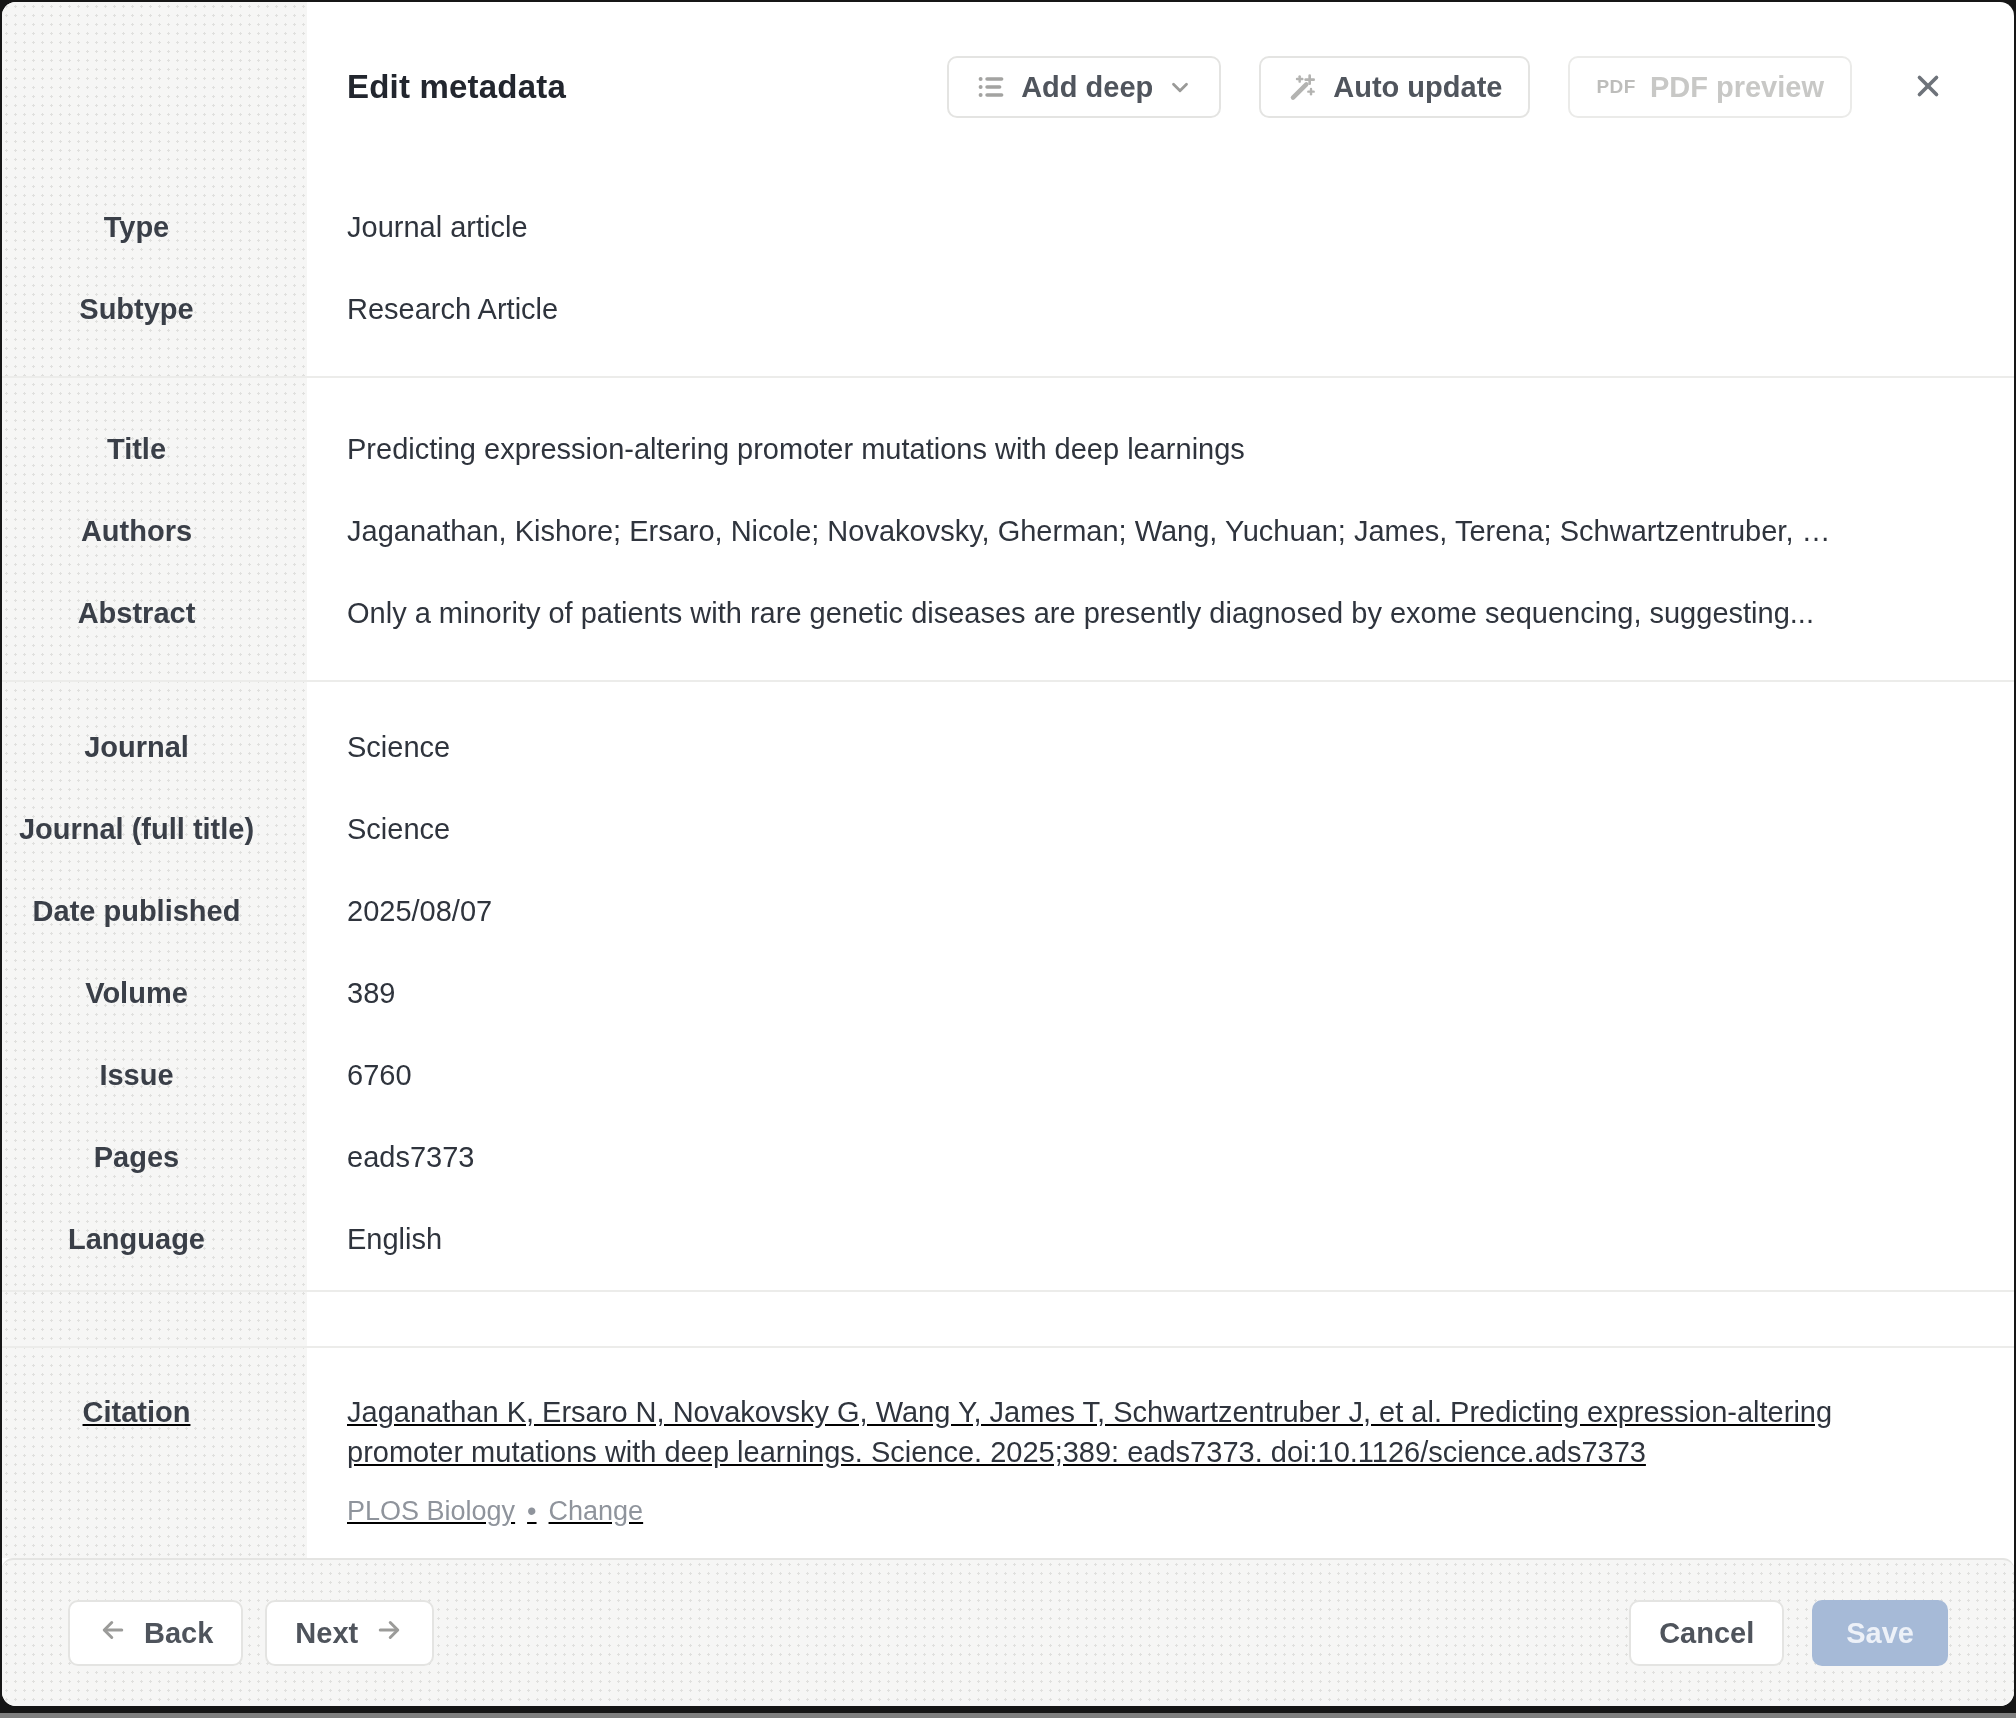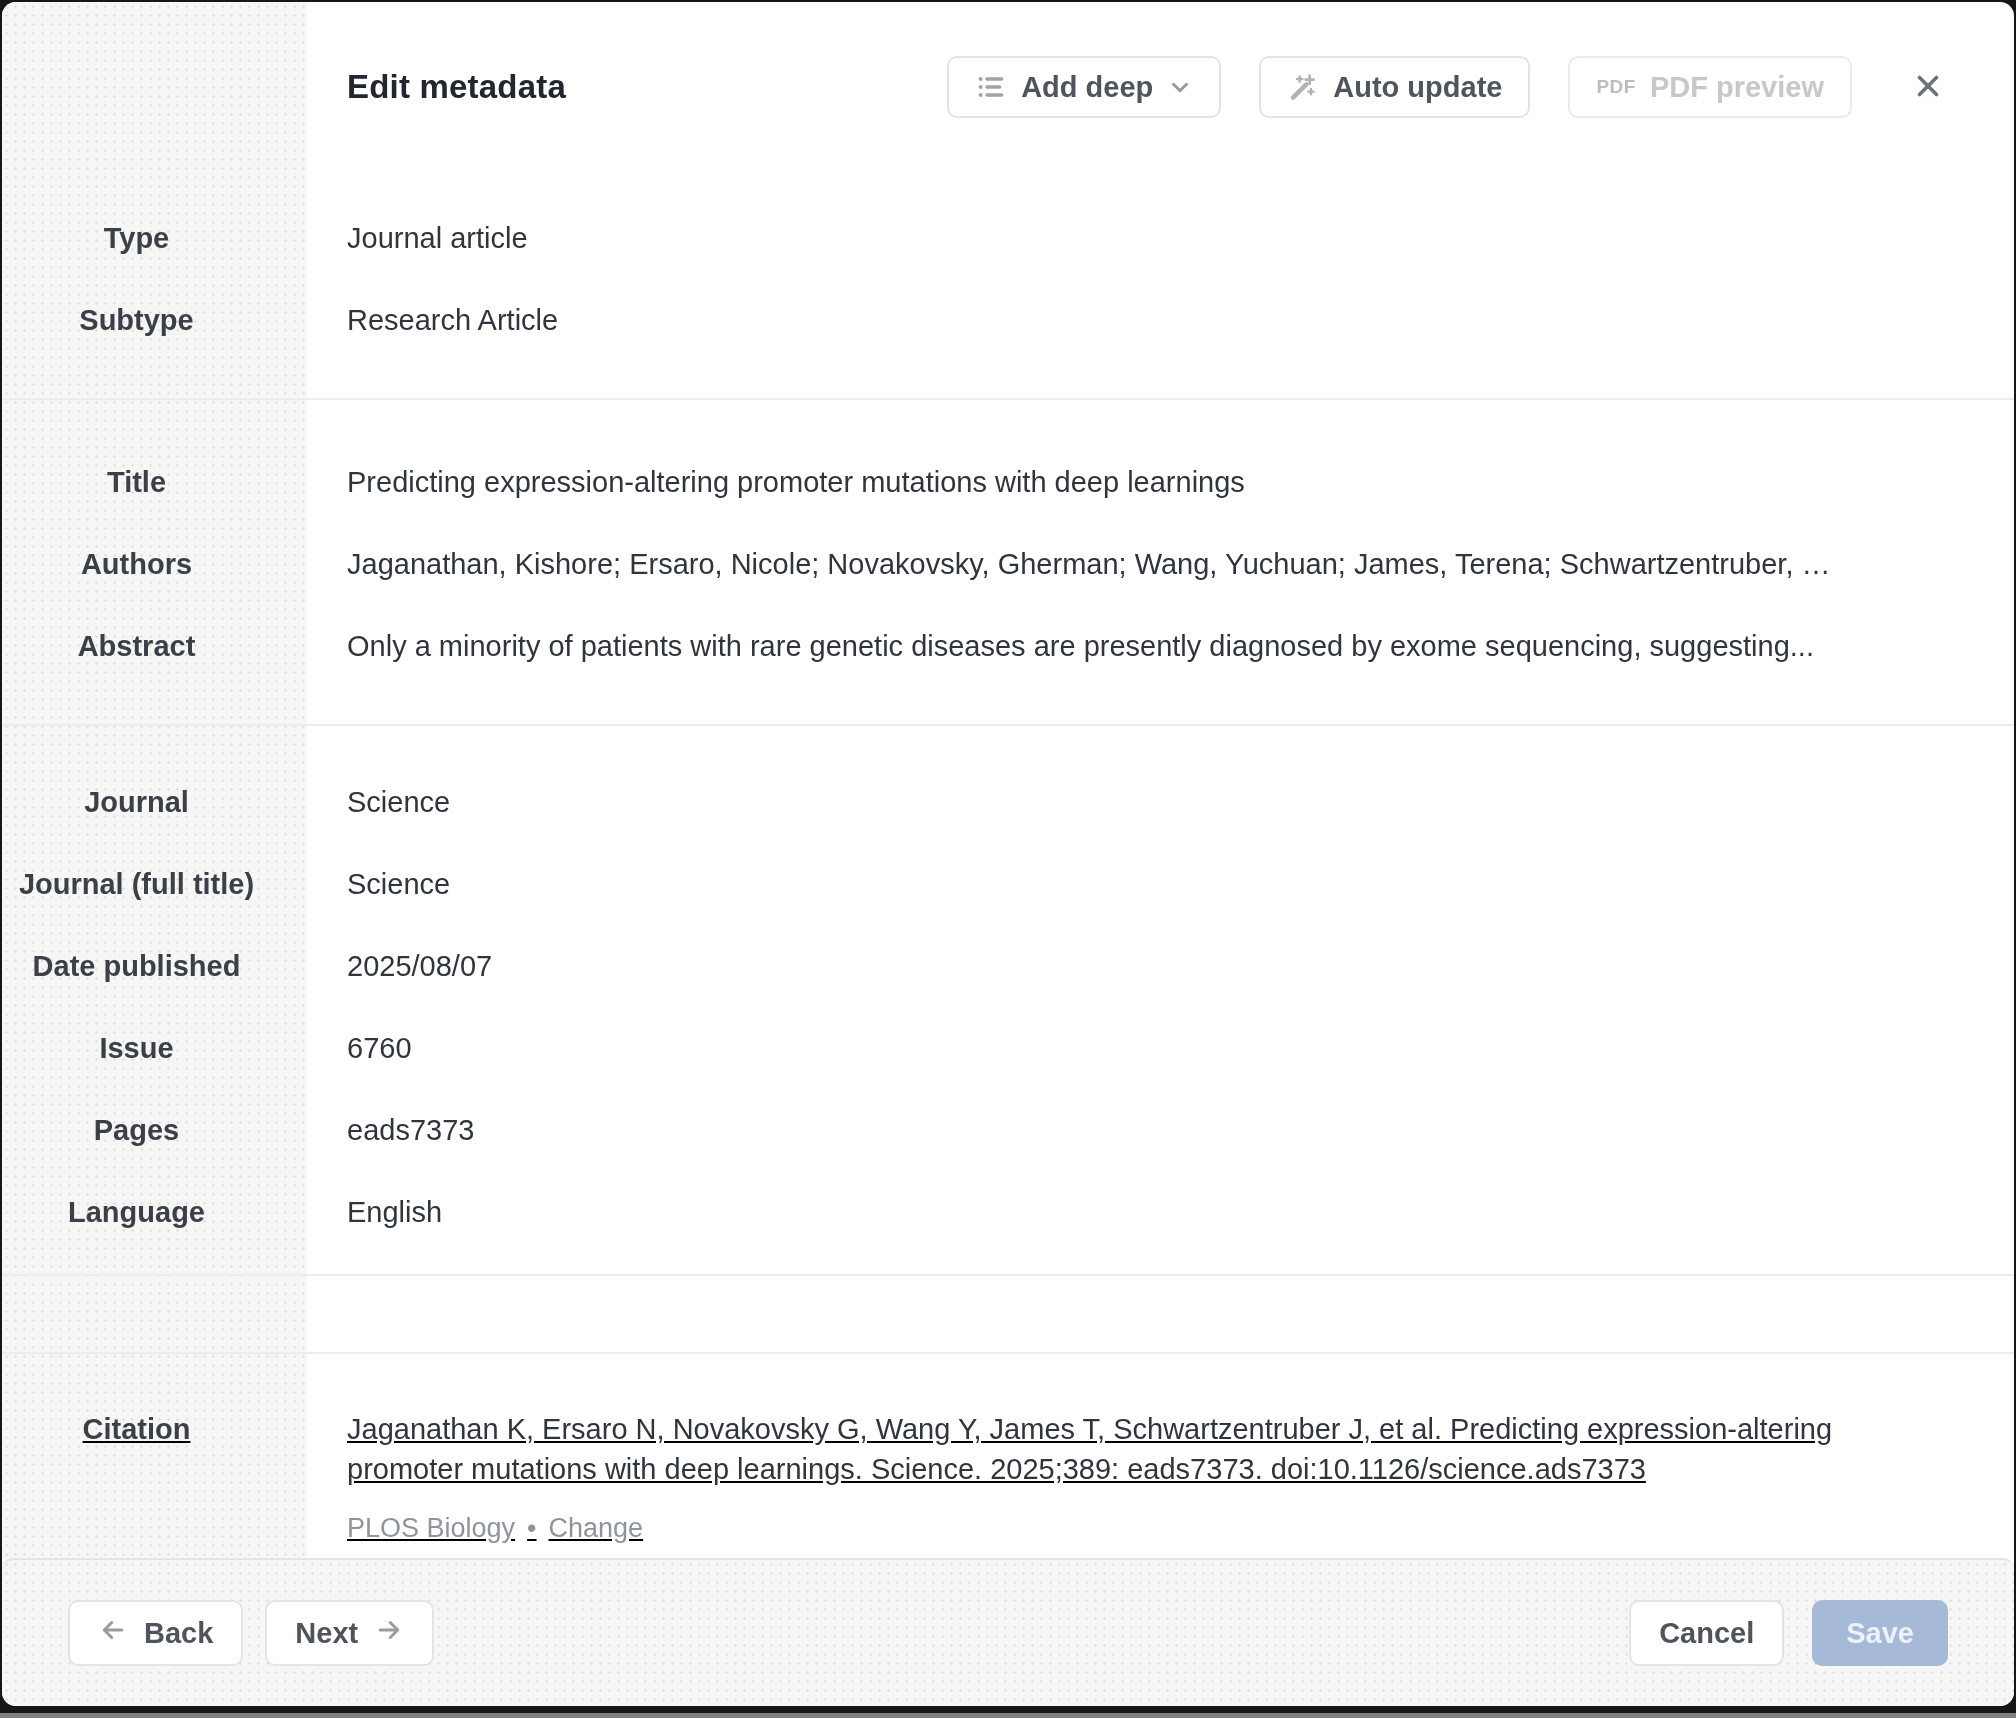--- a/index.html
+++ b/index.html
@@ -20,21 +20,21 @@
     overflow: hidden;
     display: flex; flex-direction: column;
   }
   .content { flex: 1; position: relative; display: flex; flex-direction: column; min-height: 0; }
   .sidebar-strip {
     position: absolute; left: 0; top: 0; bottom: 0; width: 305px;
     background-color: #f6f6f5;
     background-image: radial-gradient(circle, #e0e0de 1.1px, transparent 1.4px);
     background-size: 9px 9px;
   }
-  .inner { position: relative; flex: 1; display: flex; flex-direction: column; min-height: 0; gap: 11px; }
+  .inner { position: relative; flex: 1; display: flex; flex-direction: column; min-height: 0; }
 
   
   .header { height: 170px; display: flex; align-items: center; padding: 0 64px 0 345px; }
   .dlg-title { flex: 1; font-size: 33px; font-weight: 700; color: #22262e; letter-spacing: .2px; }
   .btn {
     height: 62px; border-radius: 10px; border: 2px solid #e4e4e2; background: #ffffff;
     display: inline-flex; align-items: center; gap: 14px; padding: 0 26px;
     font-family: inherit; font-size: 29px; font-weight: 600; color: #50555d;
     cursor: pointer; margin-left: 38px; box-sizing: border-box;
   }
@@ -190,20 +190,24 @@
           <div class="row-label">Journal</div>
           <div class="row-value">Science</div>
         </div>
         <div class="row">
           <div class="row-label">Journal (full title)</div>
           <div class="row-value">Science</div>
         </div>
         <div class="row">
           <div class="row-label">Date published</div>
           <div class="row-value">2025/08/07</div>
+        </div>
+        <div class="row">
+          <div class="row-label">Volume</div>
+          <div class="row-value">389</div>
         </div>
         <div class="row">
           <div class="row-label">Issue</div>
           <div class="row-value">6760</div>
         </div>
         <div class="row">
           <div class="row-label">Pages</div>
           <div class="row-value">eads7373</div>
         </div>
         <div class="row">

